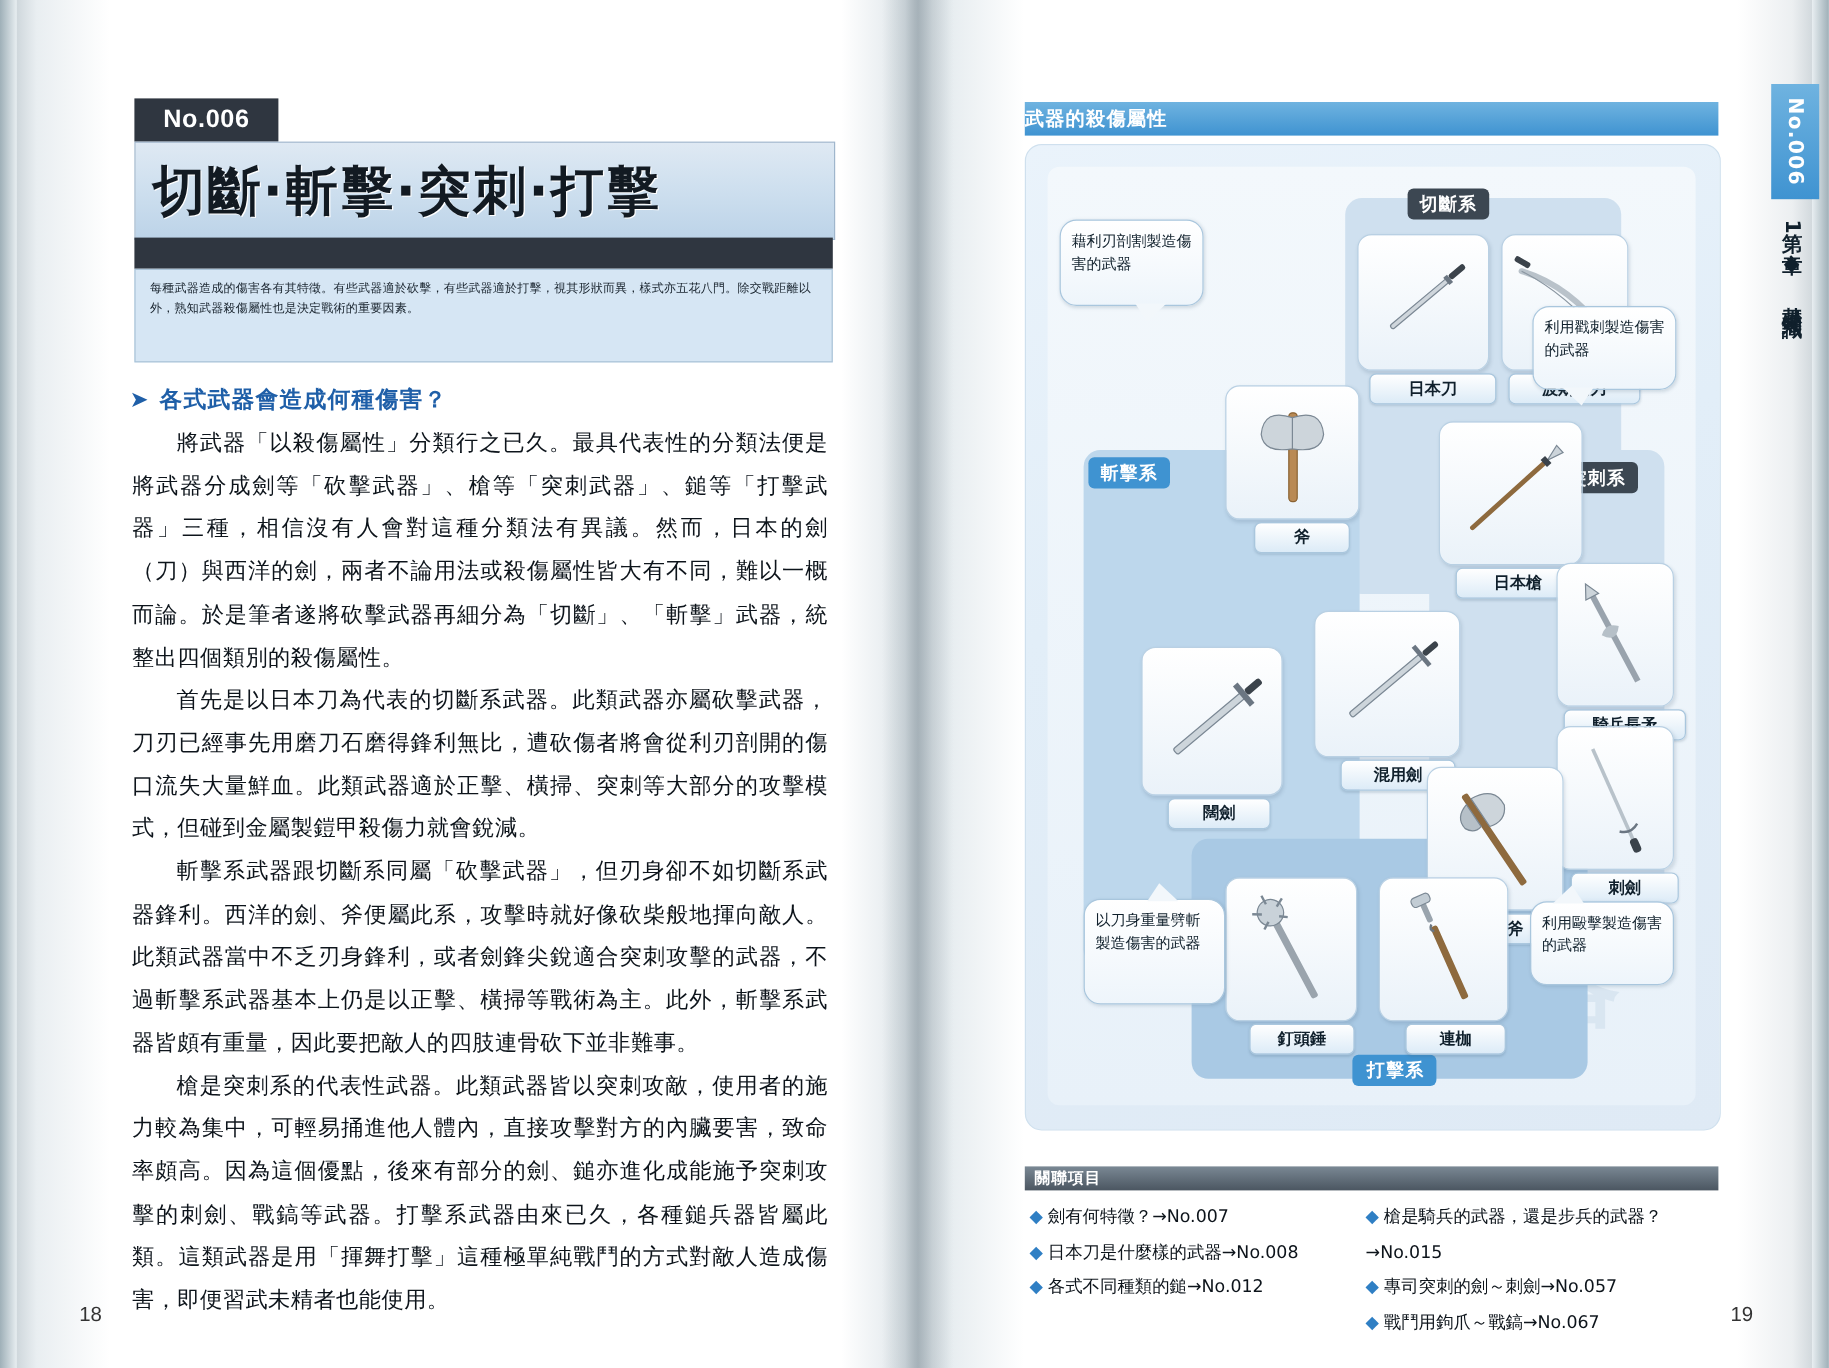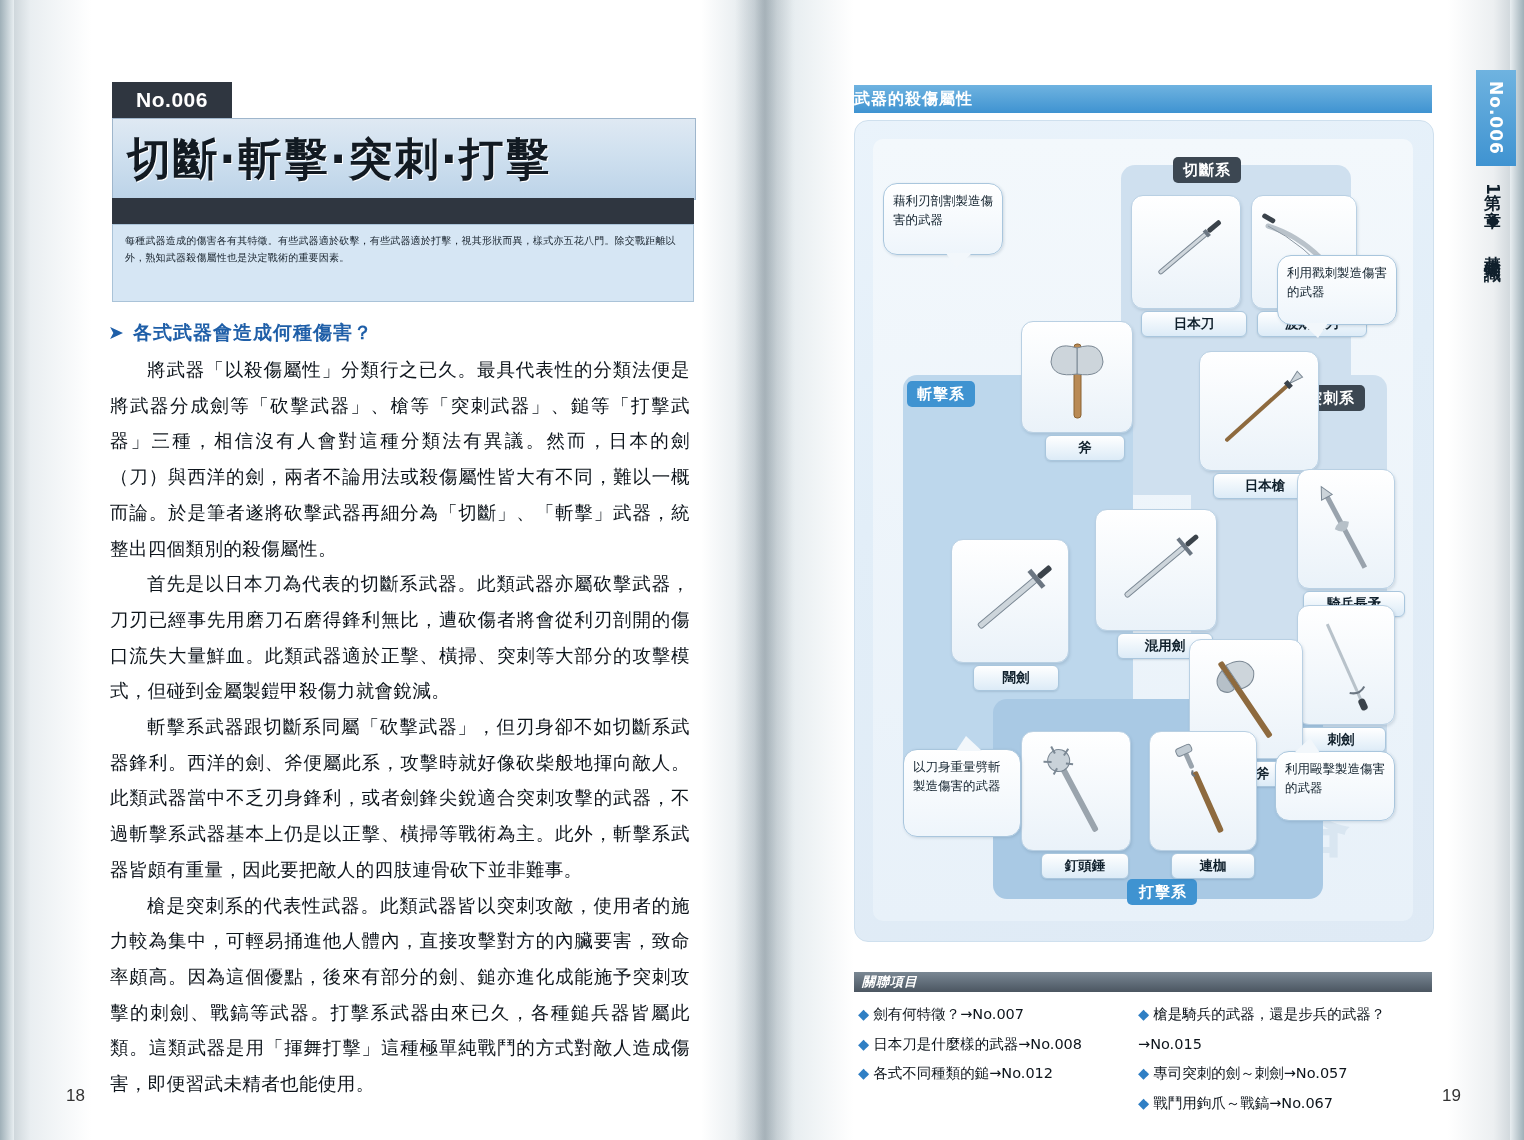--- a/index.html
+++ b/index.html
@@ -141,21 +141,21 @@
   .b1:after{left:62px;bottom:-14px;border-left:10px solid transparent;border-right:16px solid transparent;border-top:15px solid #f2f7fb;}
   .b2:after{left:24px;bottom:-14px;border-left:16px solid transparent;border-right:10px solid transparent;border-top:15px solid #f2f7fb;}
   .b3:after{left:52px;top:-14px;border-left:10px solid transparent;border-right:16px solid transparent;border-bottom:15px solid #f2f7fb;}
   .b4:after{left:18px;top:-14px;border-left:16px solid transparent;border-right:10px solid transparent;border-bottom:15px solid #f2f7fb;}
 
   
   .rel-title{
     position:absolute;left:92px;top:972px;width:578px;height:20px;
     background:linear-gradient(180deg,#7a8894,#4b5661);
     color:#fff;font-size:13px;font-weight:bold;display:flex;align-items:center;
-    padding-left:8px;box-sizing:border-box;letter-spacing:1px;font-style:italic;
+    padding-left:8px;box-sizing:border-box;letter-spacing:1px;
   }
   .rel-list{position:absolute;top:1000px;font-size:14.5px;color:#0d141b;line-height:2.05;}
   .rel-left{left:96px;width:280px;}
   .rel-right{left:376px;width:300px;}
   .rel-list .d{color:#2f7fc4;margin-right:4px;}
   .side-no{
     position:absolute;right:8px;top:70px;width:40px;height:96px;
     background:linear-gradient(180deg,#6fb3e0,#3f93d1);color:#fff;
     font-size:17px;font-weight:bold;
     display:flex;align-items:center;justify-content:center;
@@ -298,21 +298,21 @@
 
         <div class="card" style="left:424px;top:466px;width:96px;height:118px;">
           <svg width="96" height="118" viewBox="0 0 96 118">
             <g transform="rotate(-24 48 59)">
               <rect x="46" y="14" width="3" height="84" fill="#b8c2ca"></rect>
               <path d="M40 86 q 8 6 16 0" stroke="#6b7682" stroke-width="2" fill="none"></path>
               <rect x="44" y="96" width="7" height="12" rx="3" fill="#3b434b"></rect>
             </g>
           </svg>
         </div>
-        <div class="cap" style="left:423px;top:588px;width:72px;">刺劍</div>
+        <div class="cap" style="left:436px;top:588px;width:72px;">刺劍</div>
 
         <div class="card" style="left:316px;top:500px;width:112px;height:118px;">
           <svg width="112" height="118" viewBox="0 0 112 118">
             <g transform="rotate(-34 56 59)">
               <rect x="52" y="14" width="6" height="90" rx="2" fill="#8e6a3e"></rect>
               <path d="M58 20 q 22 2 20 20 q -6 12 -20 8 z" fill="#cdd5db" stroke="#7b8894" stroke-width="1"></path>
               <path d="M52 22 q -14 4 -12 16 q 4 8 12 6 z" fill="#b6c0c8" stroke="#7b8894" stroke-width="1"></path>
             </g>
           </svg>
         </div>

